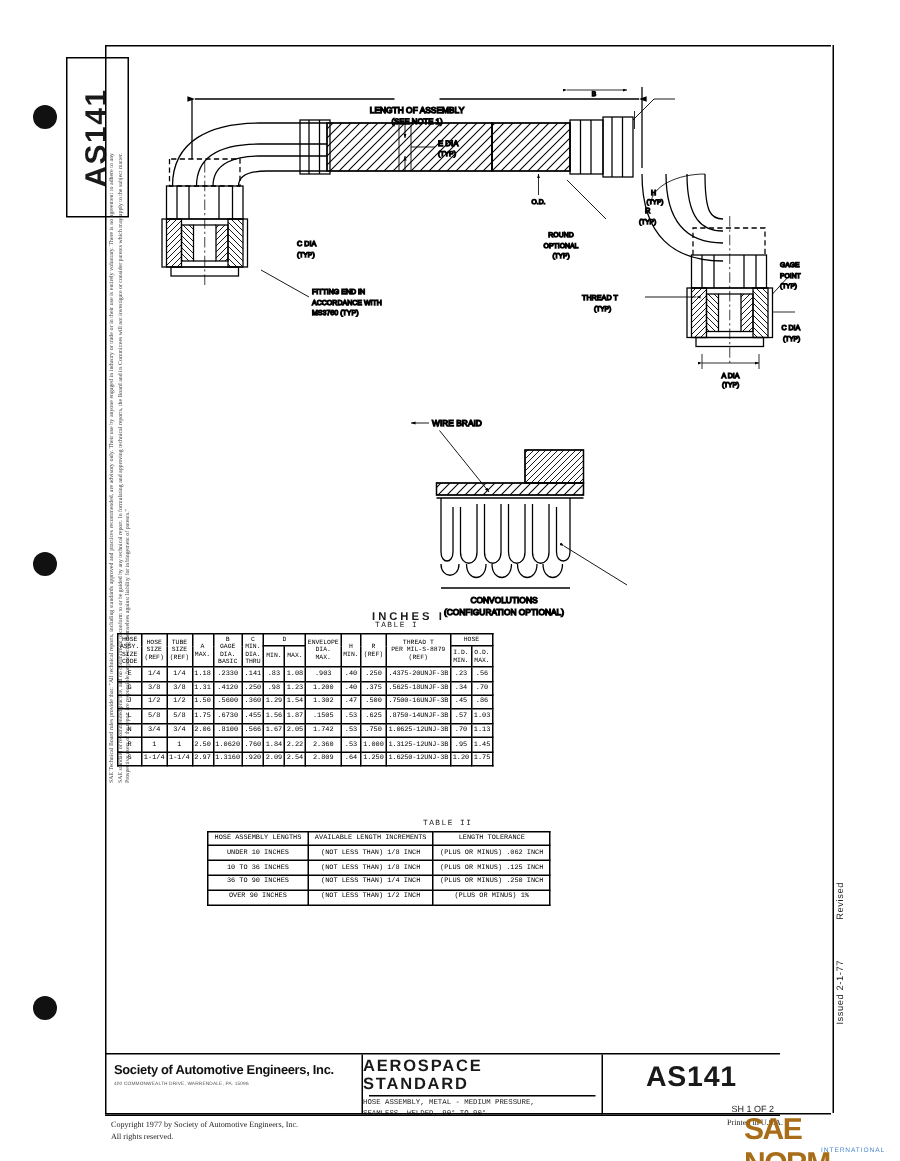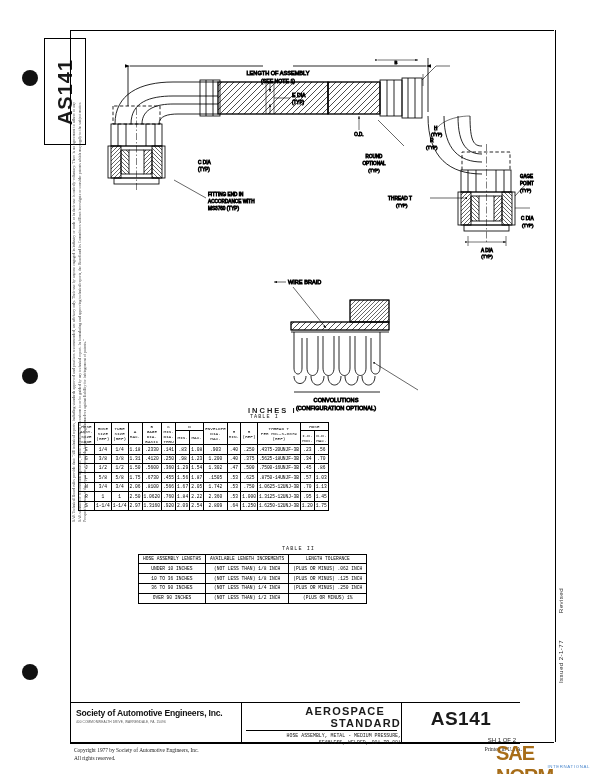--- a/index.html
+++ b/index.html
@@ -64,21 +64,21 @@
   .t2-title{position:absolute;left:282px;top:546px;font-size:5.2px;letter-spacing:1px;
             font-family:"Liberation Mono",monospace;}
 
   
   .titleblock{position:absolute;left:70px;top:702px;width:450px;height:40px;
               border-top:1.3px solid #000;border-bottom:1.3px solid #000;display:flex;}
   .tb-sae{width:172px;border-right:1.3px solid #000;padding:5px 5px 0 6px;box-sizing:border-box;}
   .tb-sae .nm{font-size:8.6px;font-weight:bold;font-family:"Liberation Sans",sans-serif;
               letter-spacing:-.2px;color:#111;}
   .tb-sae .ad{font-size:3.2px;color:#555;margin-top:1.5px;letter-spacing:.1px;}
-  .tb-mid{flex:1;border-right:1.3px solid #000;text-align:right;padding-top:2px;}
+  .tb-mid{flex:1;border-right:1.3px solid #000;text-align:left;padding-top:2px;}
   .tb-mid .as{font-size:11px;font-weight:bold;letter-spacing:1.2px;
               font-family:"Liberation Sans",sans-serif;}
   .tb-mid .asgap{display:inline-block;width:16px;}
   .tb-mid .ln{border-top:1.1px solid #000;margin:1px 4px 2px 4px;}
   .tb-mid .sub{font-size:4.9px;line-height:1.4;font-family:"Liberation Mono",monospace;}
   .tb-num{width:118px;text-align:center;position:relative;}
   .tb-num .n{font-size:19px;font-weight:bold;letter-spacing:.5px;margin-top:5px;
              font-family:"Liberation Sans",sans-serif;}
   .tb-num .sh{position:absolute;right:4px;bottom:0px;font-size:6px;}
 

